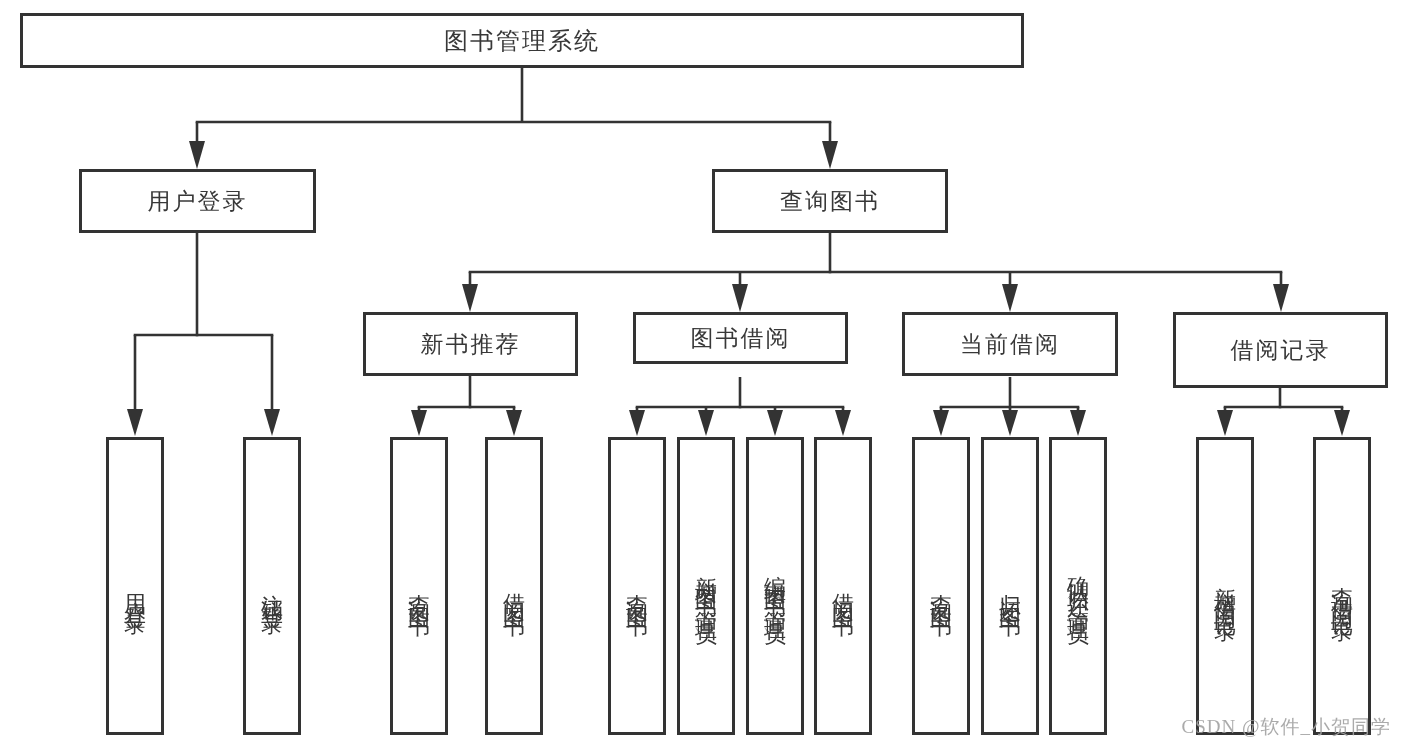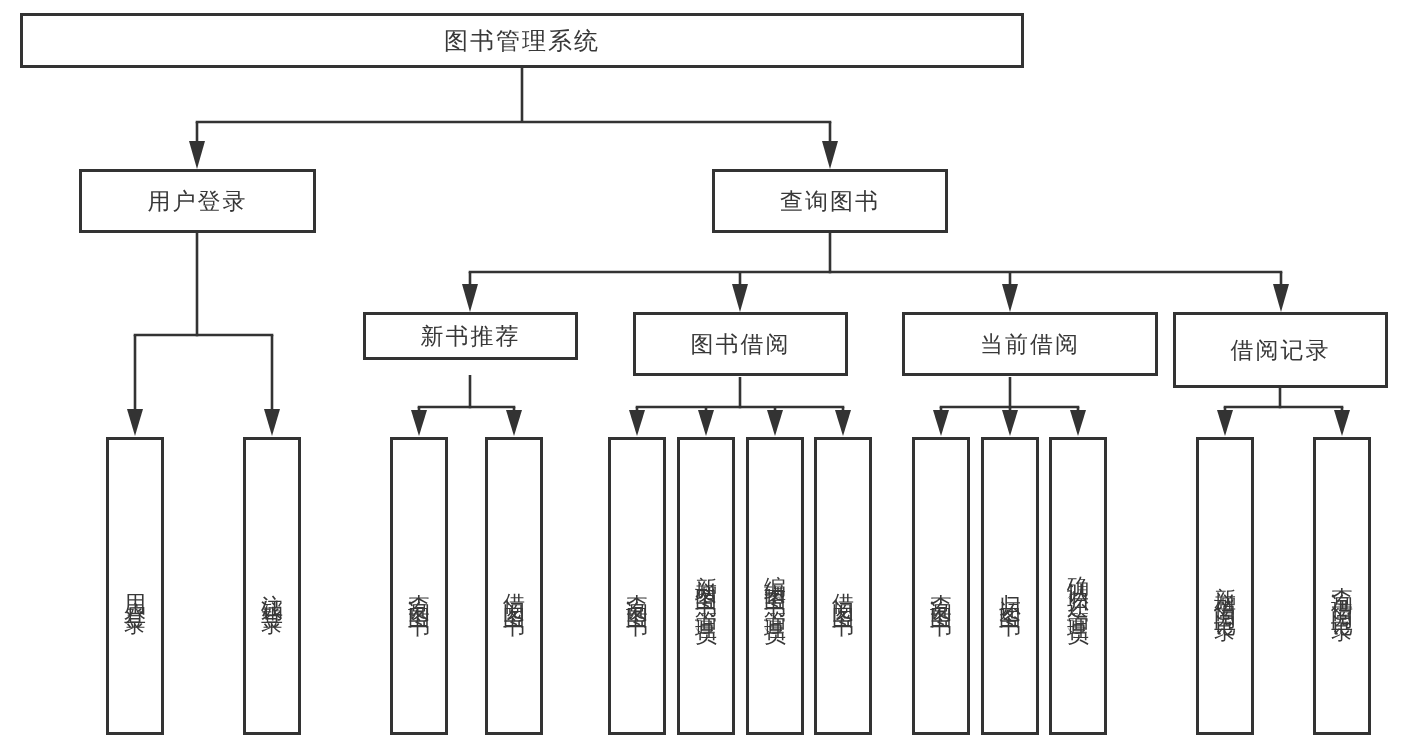--- a/index.html
+++ b/index.html
@@ -126,36 +126,37 @@
       <line x1="1342" y1="407" x2="1342" y2="414"></line>
       <polygon points="1334,410 1350,410 1342,436"></polygon>
     </g>
   </svg>
 
   <div class="box root" style="left:20px; top:13px; width:1004px; height:55px;">图书管理系统</div>
 
   <div class="box" style="left:79px; top:169px; width:237px; height:64px;">用户登录</div>
   <div class="box" style="left:712px; top:169px; width:236px; height:64px;">查询图书</div>
 
-  <div class="box" style="left:363px; top:312px; width:215px; height:48px;">新书推荐</div>
-  <div class="box" style="left:633px; top:312px; width:215px; height:64px;">图书借阅</div>
-  <div class="box" style="left:902px; top:312px; width:256px; height:64px;">当前借阅</div>
+  <div class="box" style="left:363px; top:312px; width:215px; height:64px;">新书推荐</div>
+  <div class="box" style="left:633px; top:312px; width:215px; height:52px;">图书借阅</div>
+  <div class="box" style="left:902px; top:312px; width:216px; height:64px;">当前借阅</div>
   <div class="box" style="left:1173px; top:312px; width:215px; height:76px;">借阅记录</div>
 
   <div class="box v" style="left:106px; top:437px; width:58px; height:298px;">用户登录</div>
   <div class="box v" style="left:243px; top:437px; width:58px; height:298px;">注销登录</div>
 
   <div class="box v" style="left:390px; top:437px; width:58px; height:298px;">查询图书</div>
   <div class="box v" style="left:485px; top:437px; width:58px; height:298px;">借阅图书</div>
 
   <div class="box v" style="left:608px; top:437px; width:58px; height:298px;">查询图书</div>
   <div class="box v" style="left:677px; top:437px; width:58px; height:298px;">新增图书（管理员）</div>
   <div class="box v" style="left:746px; top:437px; width:58px; height:298px;">编辑图书（管理员）</div>
   <div class="box v" style="left:814px; top:437px; width:58px; height:298px;">借阅图书</div>
 
   <div class="box v" style="left:912px; top:437px; width:58px; height:298px;">查询图书</div>
   <div class="box v" style="left:981px; top:437px; width:58px; height:298px;">归还图书</div>
   <div class="box v" style="left:1049px; top:437px; width:58px; height:298px;">确认归还（管理员）</div>
 
   <div class="box v" style="left:1196px; top:437px; width:58px; height:298px;">新增借阅记录</div>
   <div class="box v" style="left:1313px; top:437px; width:58px; height:298px;">查询借阅记录</div>
 
+  <div class="watermark">CSDN @软件_小贺同学</div>
 </div>
 
 </body></html>

